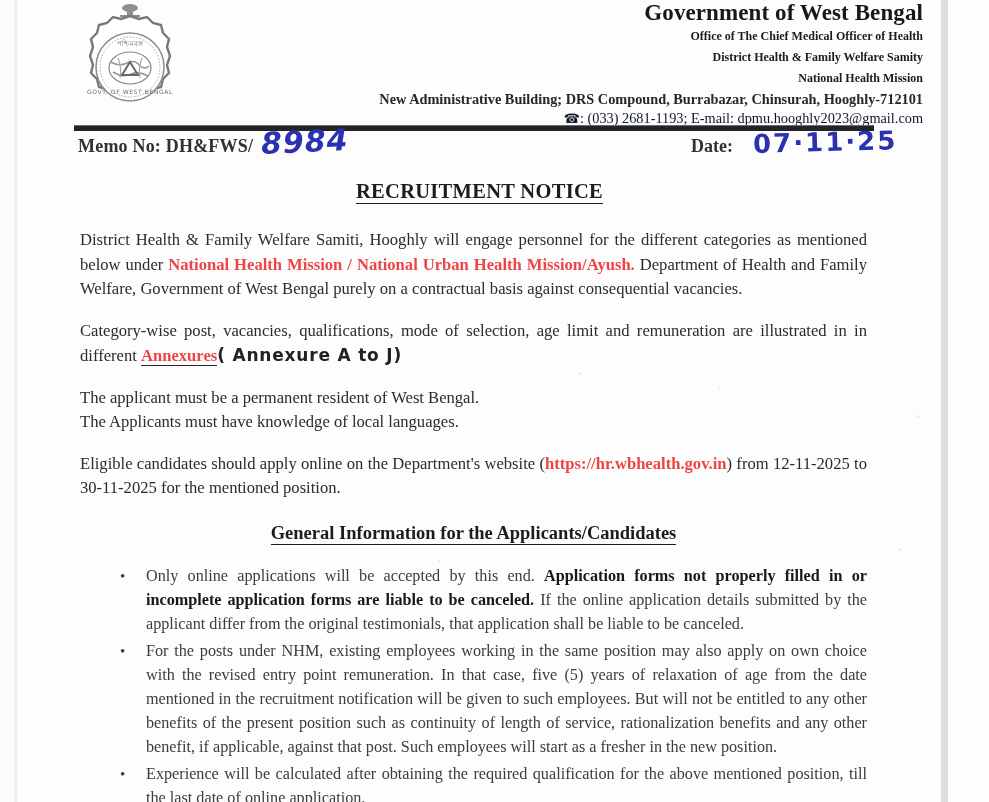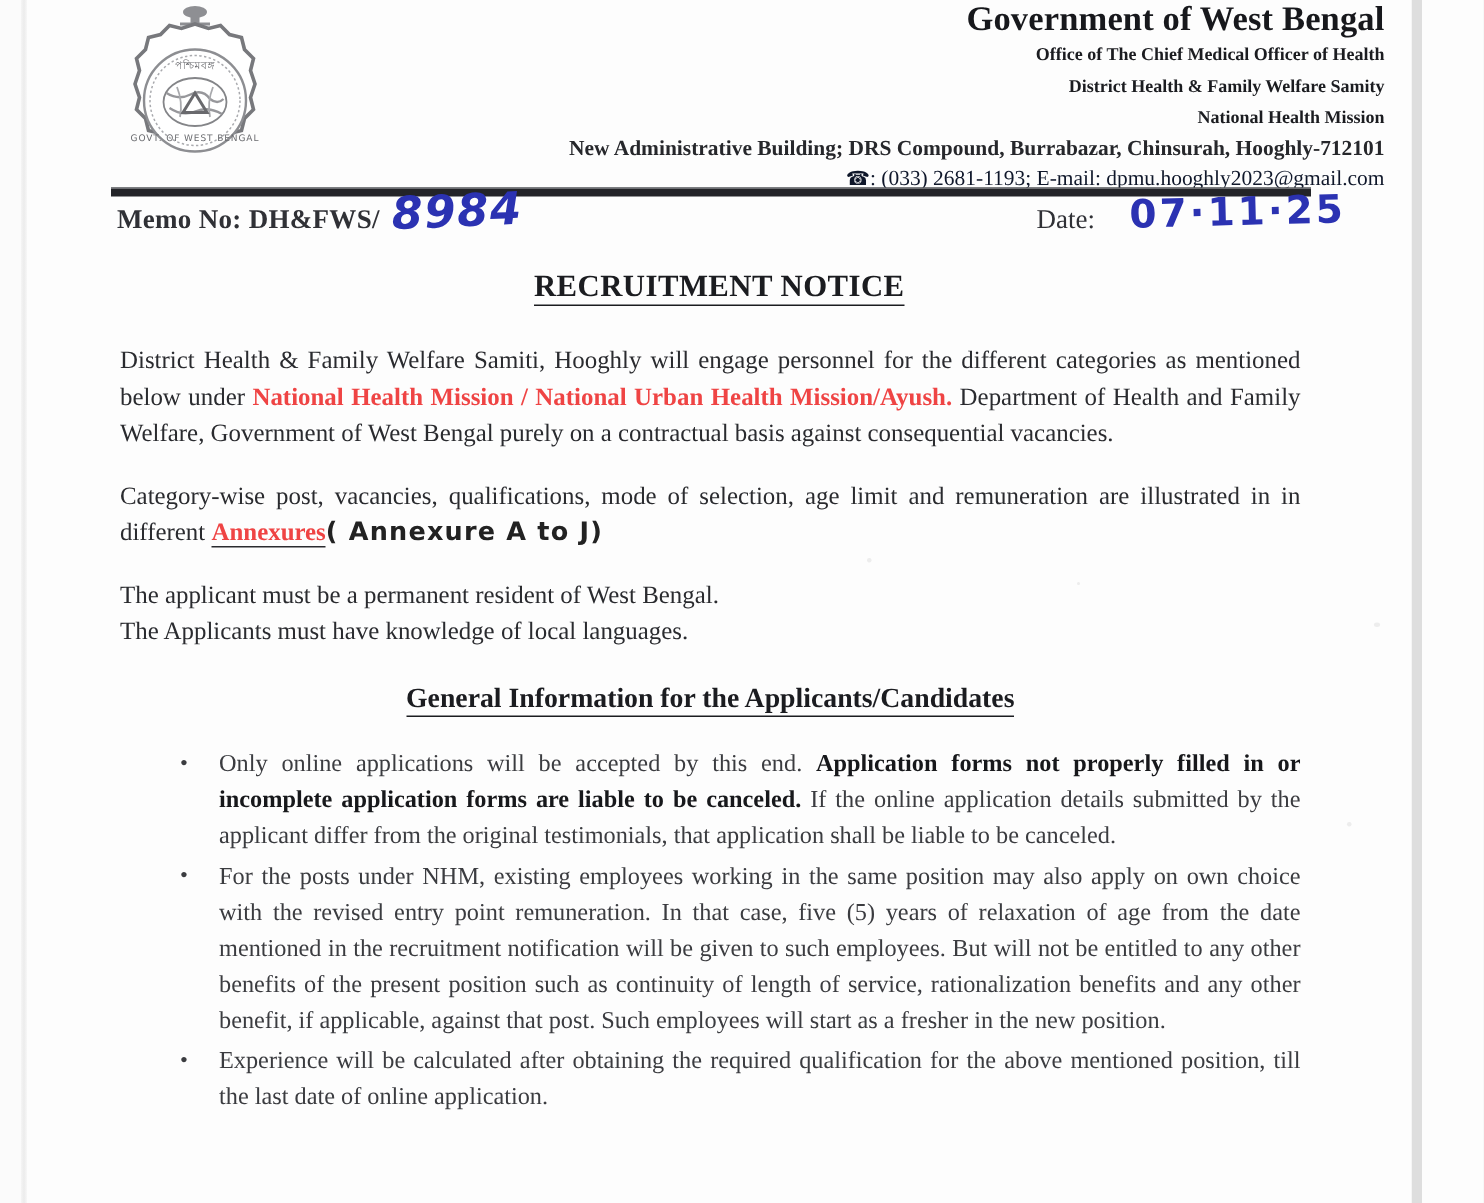--- a/index.html
+++ b/index.html
@@ -133,21 +133,21 @@
     font-weight: bold;
     font-style: italic;
     color: #2b32b2;
     transform: rotate(-2.5deg);
     letter-spacing: 1px;
   }
   .date-label {
     position: absolute;
     left: 673px; top: 3px;
     font-size: 18px;
-    font-weight: normal;
+    font-weight: bold;
     color: #303136;
   }
   .date-value {
     position: absolute;
     left: 735px; top: -6px;
     font-family: "DejaVu Sans", sans-serif;
     font-size: 26px;
     font-weight: bold;
     color: #2b32b2;
     transform: rotate(-1.5deg);
@@ -315,20 +315,21 @@
 
     <div class="content">
 
       <p class="para"><span>District Health &amp; Family Welfare Samiti, Hooghly will engage personnel for the different categories as mentioned below under </span><b>National Health Mission / National Urban Health Mission/Ayush.</b><span> Department of Health and Family Welfare, Government of West Bengal purely on a contractual basis against consequential vacancies.</span></p>
 
       <p class="para"><span>Category-wise post, vacancies, qualifications, mode of selection, age limit and remuneration are illustrated in in different </span><b class="u">Annexures</b><span class="hand">( Annexure A to J)</span></p>
 
       <p class="para tight">The applicant must be a permanent resident of West Bengal.</p>
       <p class="para">The Applicants must have knowledge of local languages.</p>
 
+      <p class="para"><span>Eligible candidates should apply online on the Department's website (</span><b>https://hr.wbhealth.gov.in</b><span>) from 12-11-2025 to 30-11-2025 for the mentioned position.</span></p>
 
       <div class="section-title">
         <span>General Information for the Applicants/Candidates</span>
       </div>
 
       <ul class="bullets">
         <li>
           <span class="dot">•</span><span>Only online applications will be accepted by this end. </span><b>Application forms not properly filled in or incomplete application forms are liable to be canceled.</b><span> If the online application details submitted by the applicant differ from the original testimonials, that application shall be liable to be canceled.</span>
         </li>
         <li>

